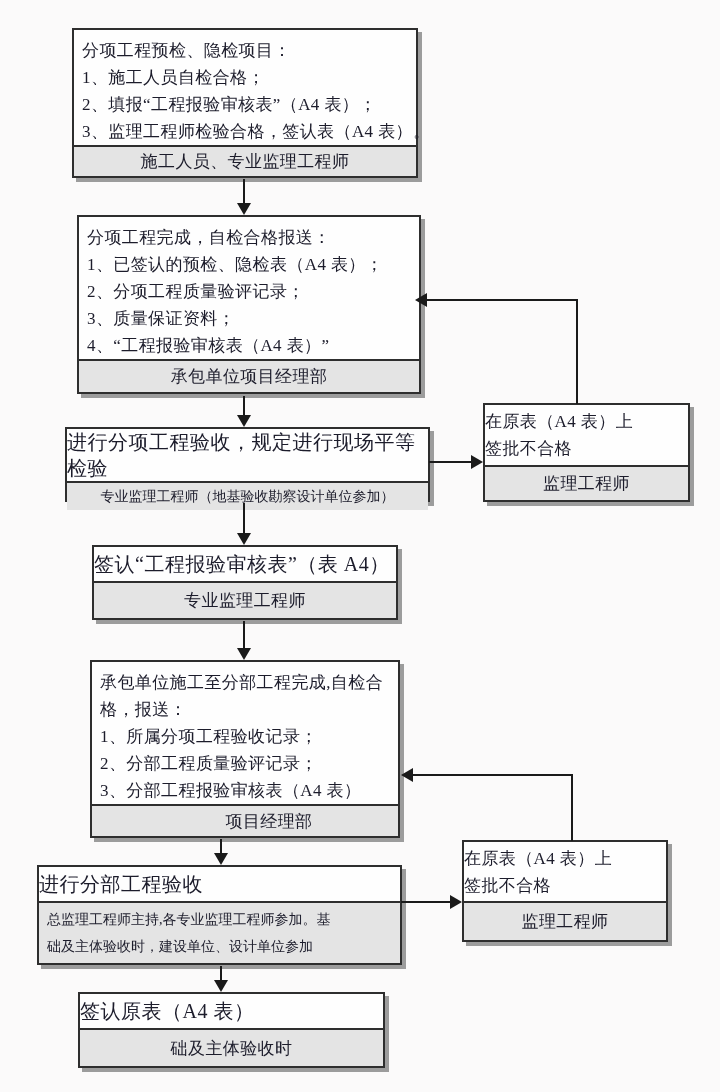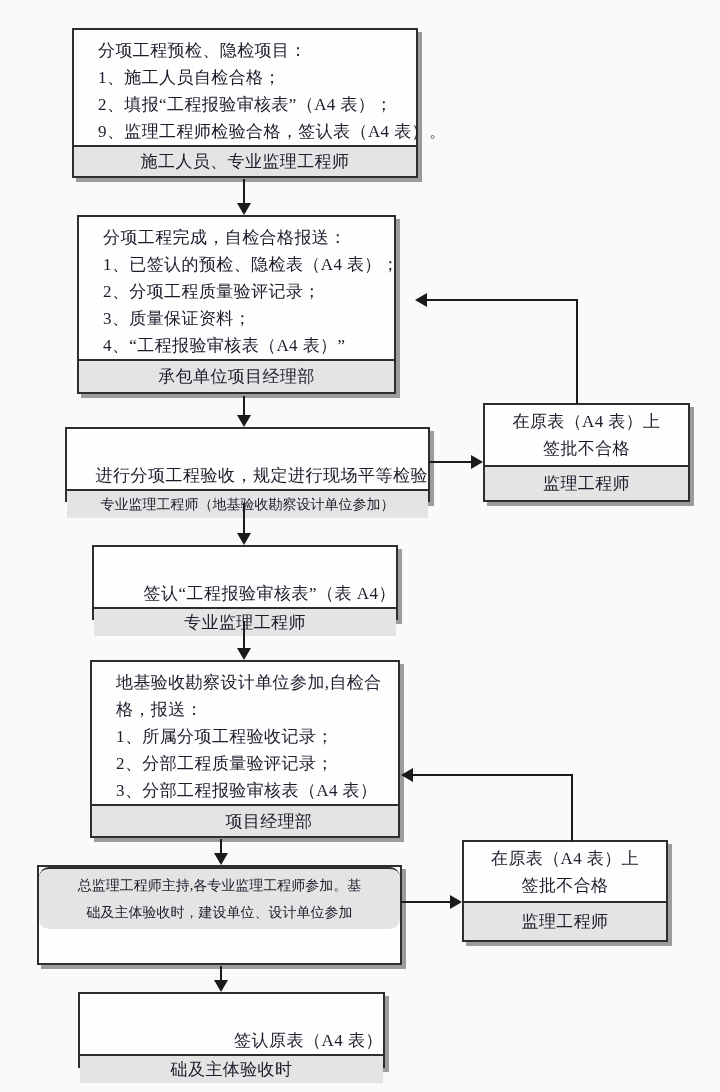--- a/index.html
+++ b/index.html
@@ -15,37 +15,37 @@
     color:var(--text);
   }
   .fbox{
     position:absolute; box-sizing:border-box;
     border:2px solid var(--border);
     background:var(--box_bg);
     box-shadow:4px 4px 0 var(--shadow);
     display:flex; flex-direction:column;
   }
   .fbox .body{flex:1; display:flex; flex-direction:column; justify-content:center;}
-  .fbox .body.list{justify-content:center; padding:7px 8px 0 24px;}
+  .fbox .body.list{justify-content:center; padding:7px 8px 0 8px;}
   .fbox .body .line{font-size:17px; line-height:27px; letter-spacing:.4px; white-space:nowrap;}
-  .fbox .body .ctr{text-align:center;}
-  .fbox .title{font-size:17px; line-height:26px; text-align:right; letter-spacing:.5px;margin-top:34px;}
+  .fbox .body .ctr{text-align:left;}
+  .fbox .title{font-size:20px; line-height:26px; text-align:left; letter-spacing:.5px;}
   .fbox .footer{
     box-sizing:border-box; border-top:2px solid var(--border);
     background:var(--footer_bg); text-align:center;
     display:flex; flex-direction:column; justify-content:center;
     font-size:17px; letter-spacing:.4px;
   }
   .fbox .footer .fline{line-height:27px;}
   .fbox .footer.tight{font-size:14px; letter-spacing:0;}
-  .fbox .footer.left{text-align:center; padding:2px 8px;border-radius:10px;}
+  .fbox .footer.left{text-align:left; padding:2px 8px;}
 
   
   #b-step1  {left:72px;  top:28px;  width:346px; height:150px;} #b-step1 .footer{height:38px;}
-  #b-step2  {left:77px;  top:215px; width:319px; height:179px;} #b-step2 .footer{height:40px;}
+  #b-step2  {left:77px;  top:215px; width:344px; height:179px;} #b-step2 .footer{height:40px;}
   #b-step3  {left:65px;  top:427px; width:365px; height:75px;}  #b-step3 .footer{height:38px;}
   #b-rej1   {left:483px; top:403px; width:207px; height:99px;}  #b-rej1 .footer{height:35px;}
   #b-step4  {left:92px;  top:545px; width:306px; height:75px;}  #b-step4 .footer{height:37px;}
   #b-step5  {left:90px;  top:660px; width:310px; height:178px;} #b-step5 .footer{height:37px;padding-left:48px;}
   #b-step6  {left:37px;  top:865px; width:365px; height:100px;} #b-step6 .footer{height:62px;}
   #b-rej2   {left:462px; top:840px; width:206px; height:102px;} #b-rej2 .footer{height:39px;}
   #b-step7  {left:78px;  top:992px; width:307px; height:76px;}  #b-step7 .footer{height:38px;}
 
   
   .vline{position:absolute; width:2px; background:var(--line);}
@@ -73,21 +73,21 @@
 </head>
 <body>
 
 <div class="canvas">
 
   <div class="fbox" id="b-step1">
     <div class="body list">
       <div class="line">分项工程预检、隐检项目：</div>
       <div class="line">1、施工人员自检合格；</div>
       <div class="line">2、填报“工程报验审核表”（A4 表）；</div>
-      <div class="line">9、监理工程师检验合格，签认表（A4 表）。</div>
+      <div class="line">3、监理工程师检验合格，签认表（A4 表）。</div>
     </div>
     <div class="footer">
       <div class="fline">施工人员、专业监理工程师</div>
     </div>
   </div>
 
   <div class="fbox" id="b-step2">
     <div class="body list">
       <div class="line">分项工程完成，自检合格报送：</div>
       <div class="line">1、已签认的预检、隐检表（A4 表）；</div>
@@ -123,32 +123,35 @@
     <div class="body">
       <div class="title">签认“工程报验审核表”（表 A4）</div>
     </div>
     <div class="footer">
       <div class="fline">专业监理工程师</div>
     </div>
   </div>
 
   <div class="fbox" id="b-step5">
     <div class="body list">
-      <div class="line">地基验收勘察设计单位参加,自检合</div>
+      <div class="line">承包单位施工至分部工程完成,自检合</div>
       <div class="line">格，报送：</div>
       <div class="line">1、所属分项工程验收记录；</div>
       <div class="line">2、分部工程质量验评记录；</div>
       <div class="line">3、分部工程报验审核表（A4 表）</div>
     </div>
     <div class="footer">
       <div class="fline">项目经理部</div>
     </div>
   </div>
 
   <div class="fbox" id="b-step6">
+    <div class="body">
+      <div class="title">进行分部工程验收</div>
+    </div>
     <div class="footer tight left">
       <div class="fline">总监理工程师主持,各专业监理工程师参加。基</div>
       <div class="fline">础及主体验收时，建设单位、设计单位参加</div>
     </div>
   </div>
 
   <div class="fbox" id="b-rej2">
     <div class="body">
       <div class="line ctr">在原表（A4 表）上</div>
       <div class="line ctr">签批不合格</div>

